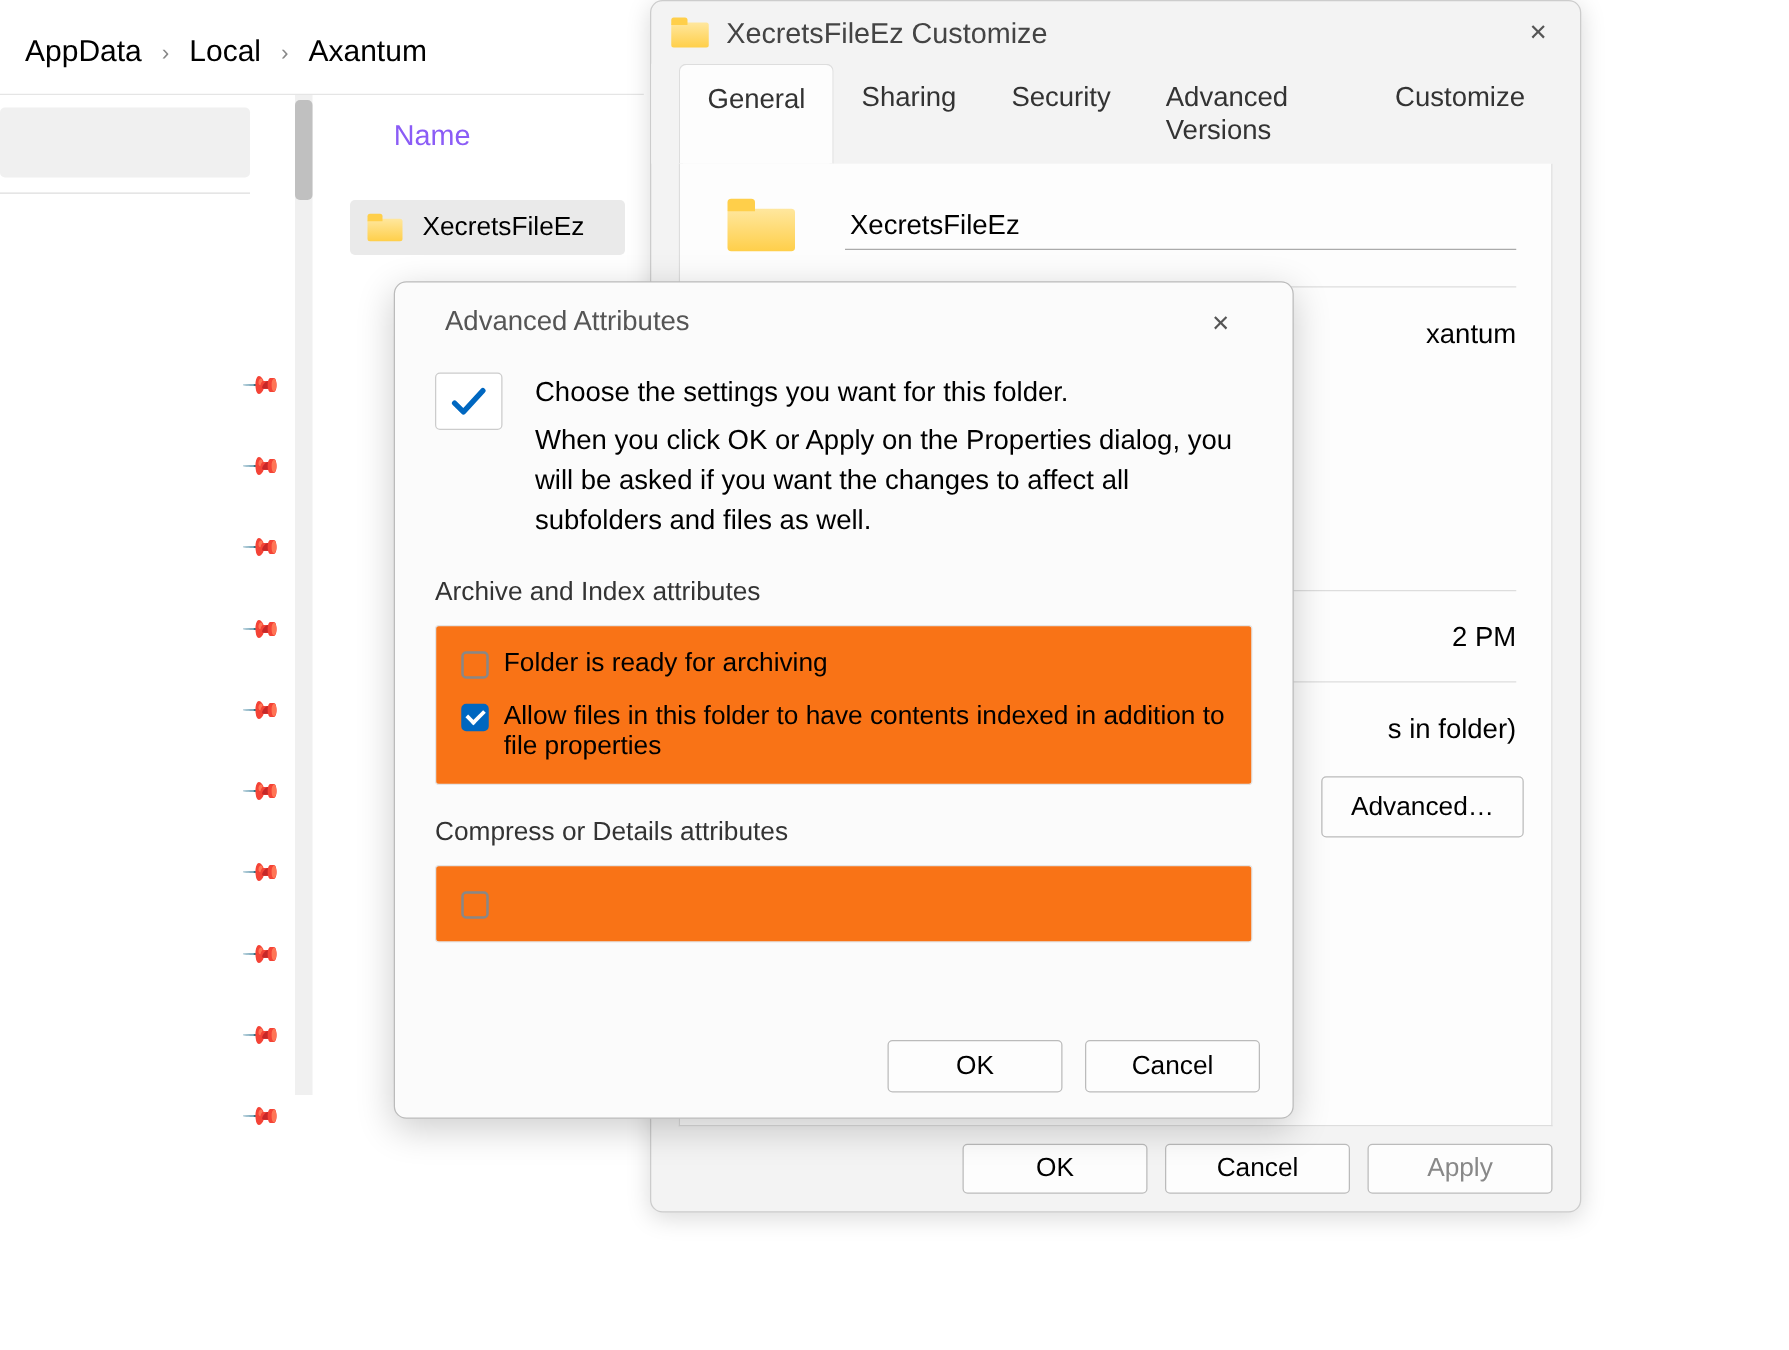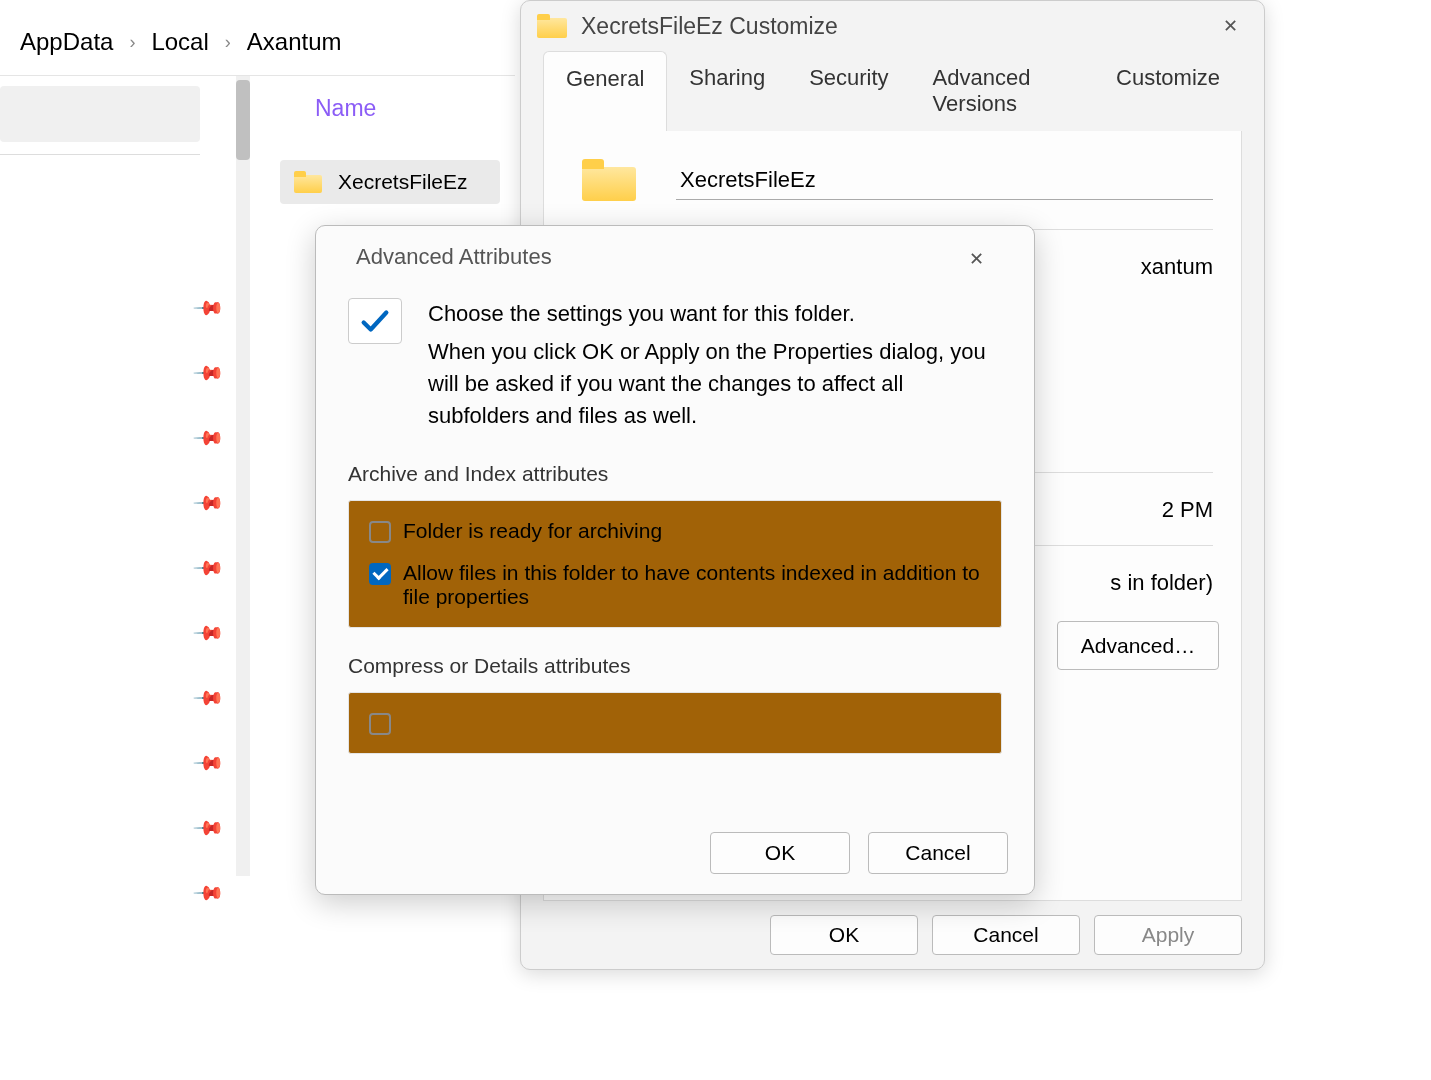--- a/index.html
+++ b/index.html
@@ -46,21 +46,21 @@
 .advdlg{position:absolute;left:315px;top:225px;width:720px;height:670px;background:#fbfbfb;border:1px solid #bbb;border-radius:10px;box-shadow:0 8px 30px rgba(0,0,0,0.2)}
 .advtitle{display:flex;align-items:flex-start;padding:18px 40px;font-size:22px;color:#555}
 .advtitle span{flex:1}
 .advbody{padding:6px 32px}
 .introrow{display:flex;gap:26px;margin-bottom:30px}
 .chkicon{width:54px;height:46px;border:1px solid #ccc;border-radius:4px;display:flex;align-items:center;justify-content:center;flex-shrink:0;background:#fff}
 .chkicon svg{width:34px;height:34px}
 .intro{font-size:22px;line-height:1.45}
 .intro p:first-child{margin-bottom:6px}
 .grphdr{font-size:21px;color:#333;margin-bottom:14px;margin-top:8px}
-.grpbox{border:1px solid #e5e5e5;border-radius:3px;padding:18px 20px;margin-bottom:26px;background:#a16207}
+.grpbox{border:1px solid #e5e5e5;border-radius:3px;padding:18px 20px;margin-bottom:26px;background:#f97316}
 .chkrow{display:flex;align-items:flex-start;gap:12px;font-size:21px;margin-bottom:18px}
 .chkrow:last-child{margin-bottom:0}
 .chkbox{width:22px;height:22px;border:2px solid #888;border-radius:4px;flex-shrink:0;margin-top:2px;display:flex;align-items:center;justify-content:center}
 .chkbox.checked{background:#0067c0;border-color:#0067c0}
 .chkbox.checked::after{content:"";width:6px;height:11px;border:solid #fff;border-width:0 3px 3px 0;transform:rotate(45deg);margin-top:-3px}
 .details{width:140px;height:40px;border:1px solid #ccc;border-radius:4px;background:#f4f4f4;color:#888;font-size:21px;margin-left:auto}
 .advbtns{position:absolute;bottom:20px;right:26px;display:flex;gap:18px}
 .abtn{width:140px;height:42px;border:1px solid #bbb;border-radius:4px;background:#fdfdfd;font-size:21px;cursor:pointer}
 </style>
 </head>

